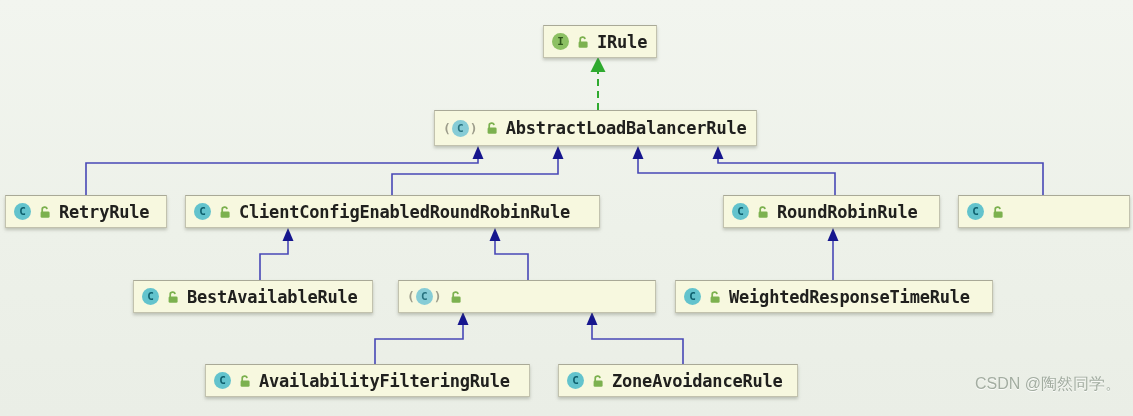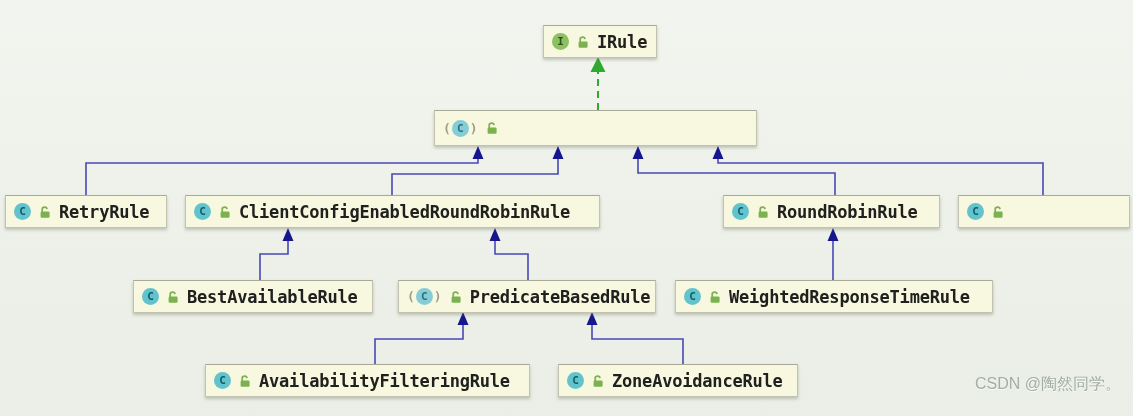--- a/index.html
+++ b/index.html
@@ -122,20 +122,21 @@
   </div>
 
   <div class="node" style="left:434px;top:110px;width:323px;height:36px;">
     <span class="type-icon kind-abstract">
         <i class="circle">C</i>
       </span>
     <svg class="lock" width="14" height="14" viewBox="0 0 14 14">
         <path d="M4.2,7 V4.8 a2.4,2.4 0 0 1 4.8,-0.6" fill="none" stroke="#7cb14f" stroke-width="1.7"></path>
         <rect x="2.6" y="6.4" width="9" height="6.4" rx="1.4" fill="#7cb14f"></rect>
       </svg>
+    <span class="label">AbstractLoadBalancerRule</span>
   </div>
 
   <div class="node" style="left:5px;top:195px;width:162px;height:33px;">
     <span class="type-icon kind-class">
         <i class="circle">C</i>
       </span>
     <svg class="lock" width="14" height="14" viewBox="0 0 14 14">
         <path d="M4.2,7 V4.8 a2.4,2.4 0 0 1 4.8,-0.6" fill="none" stroke="#7cb14f" stroke-width="1.7"></path>
         <rect x="2.6" y="6.4" width="9" height="6.4" rx="1.4" fill="#7cb14f"></rect>
       </svg>
@@ -186,21 +187,20 @@
   </div>
 
   <div class="node" style="left:398px;top:280px;width:258px;height:33px;">
     <span class="type-icon kind-abstract">
         <i class="circle">C</i>
       </span>
     <svg class="lock" width="14" height="14" viewBox="0 0 14 14">
         <path d="M4.2,7 V4.8 a2.4,2.4 0 0 1 4.8,-0.6" fill="none" stroke="#7cb14f" stroke-width="1.7"></path>
         <rect x="2.6" y="6.4" width="9" height="6.4" rx="1.4" fill="#7cb14f"></rect>
       </svg>
-    <span class="label">PredicateBasedRule</span>
   </div>
 
   <div class="node" style="left:675px;top:280px;width:318px;height:33px;">
     <span class="type-icon kind-class">
         <i class="circle">C</i>
       </span>
     <svg class="lock" width="14" height="14" viewBox="0 0 14 14">
         <path d="M4.2,7 V4.8 a2.4,2.4 0 0 1 4.8,-0.6" fill="none" stroke="#7cb14f" stroke-width="1.7"></path>
         <rect x="2.6" y="6.4" width="9" height="6.4" rx="1.4" fill="#7cb14f"></rect>
       </svg>

